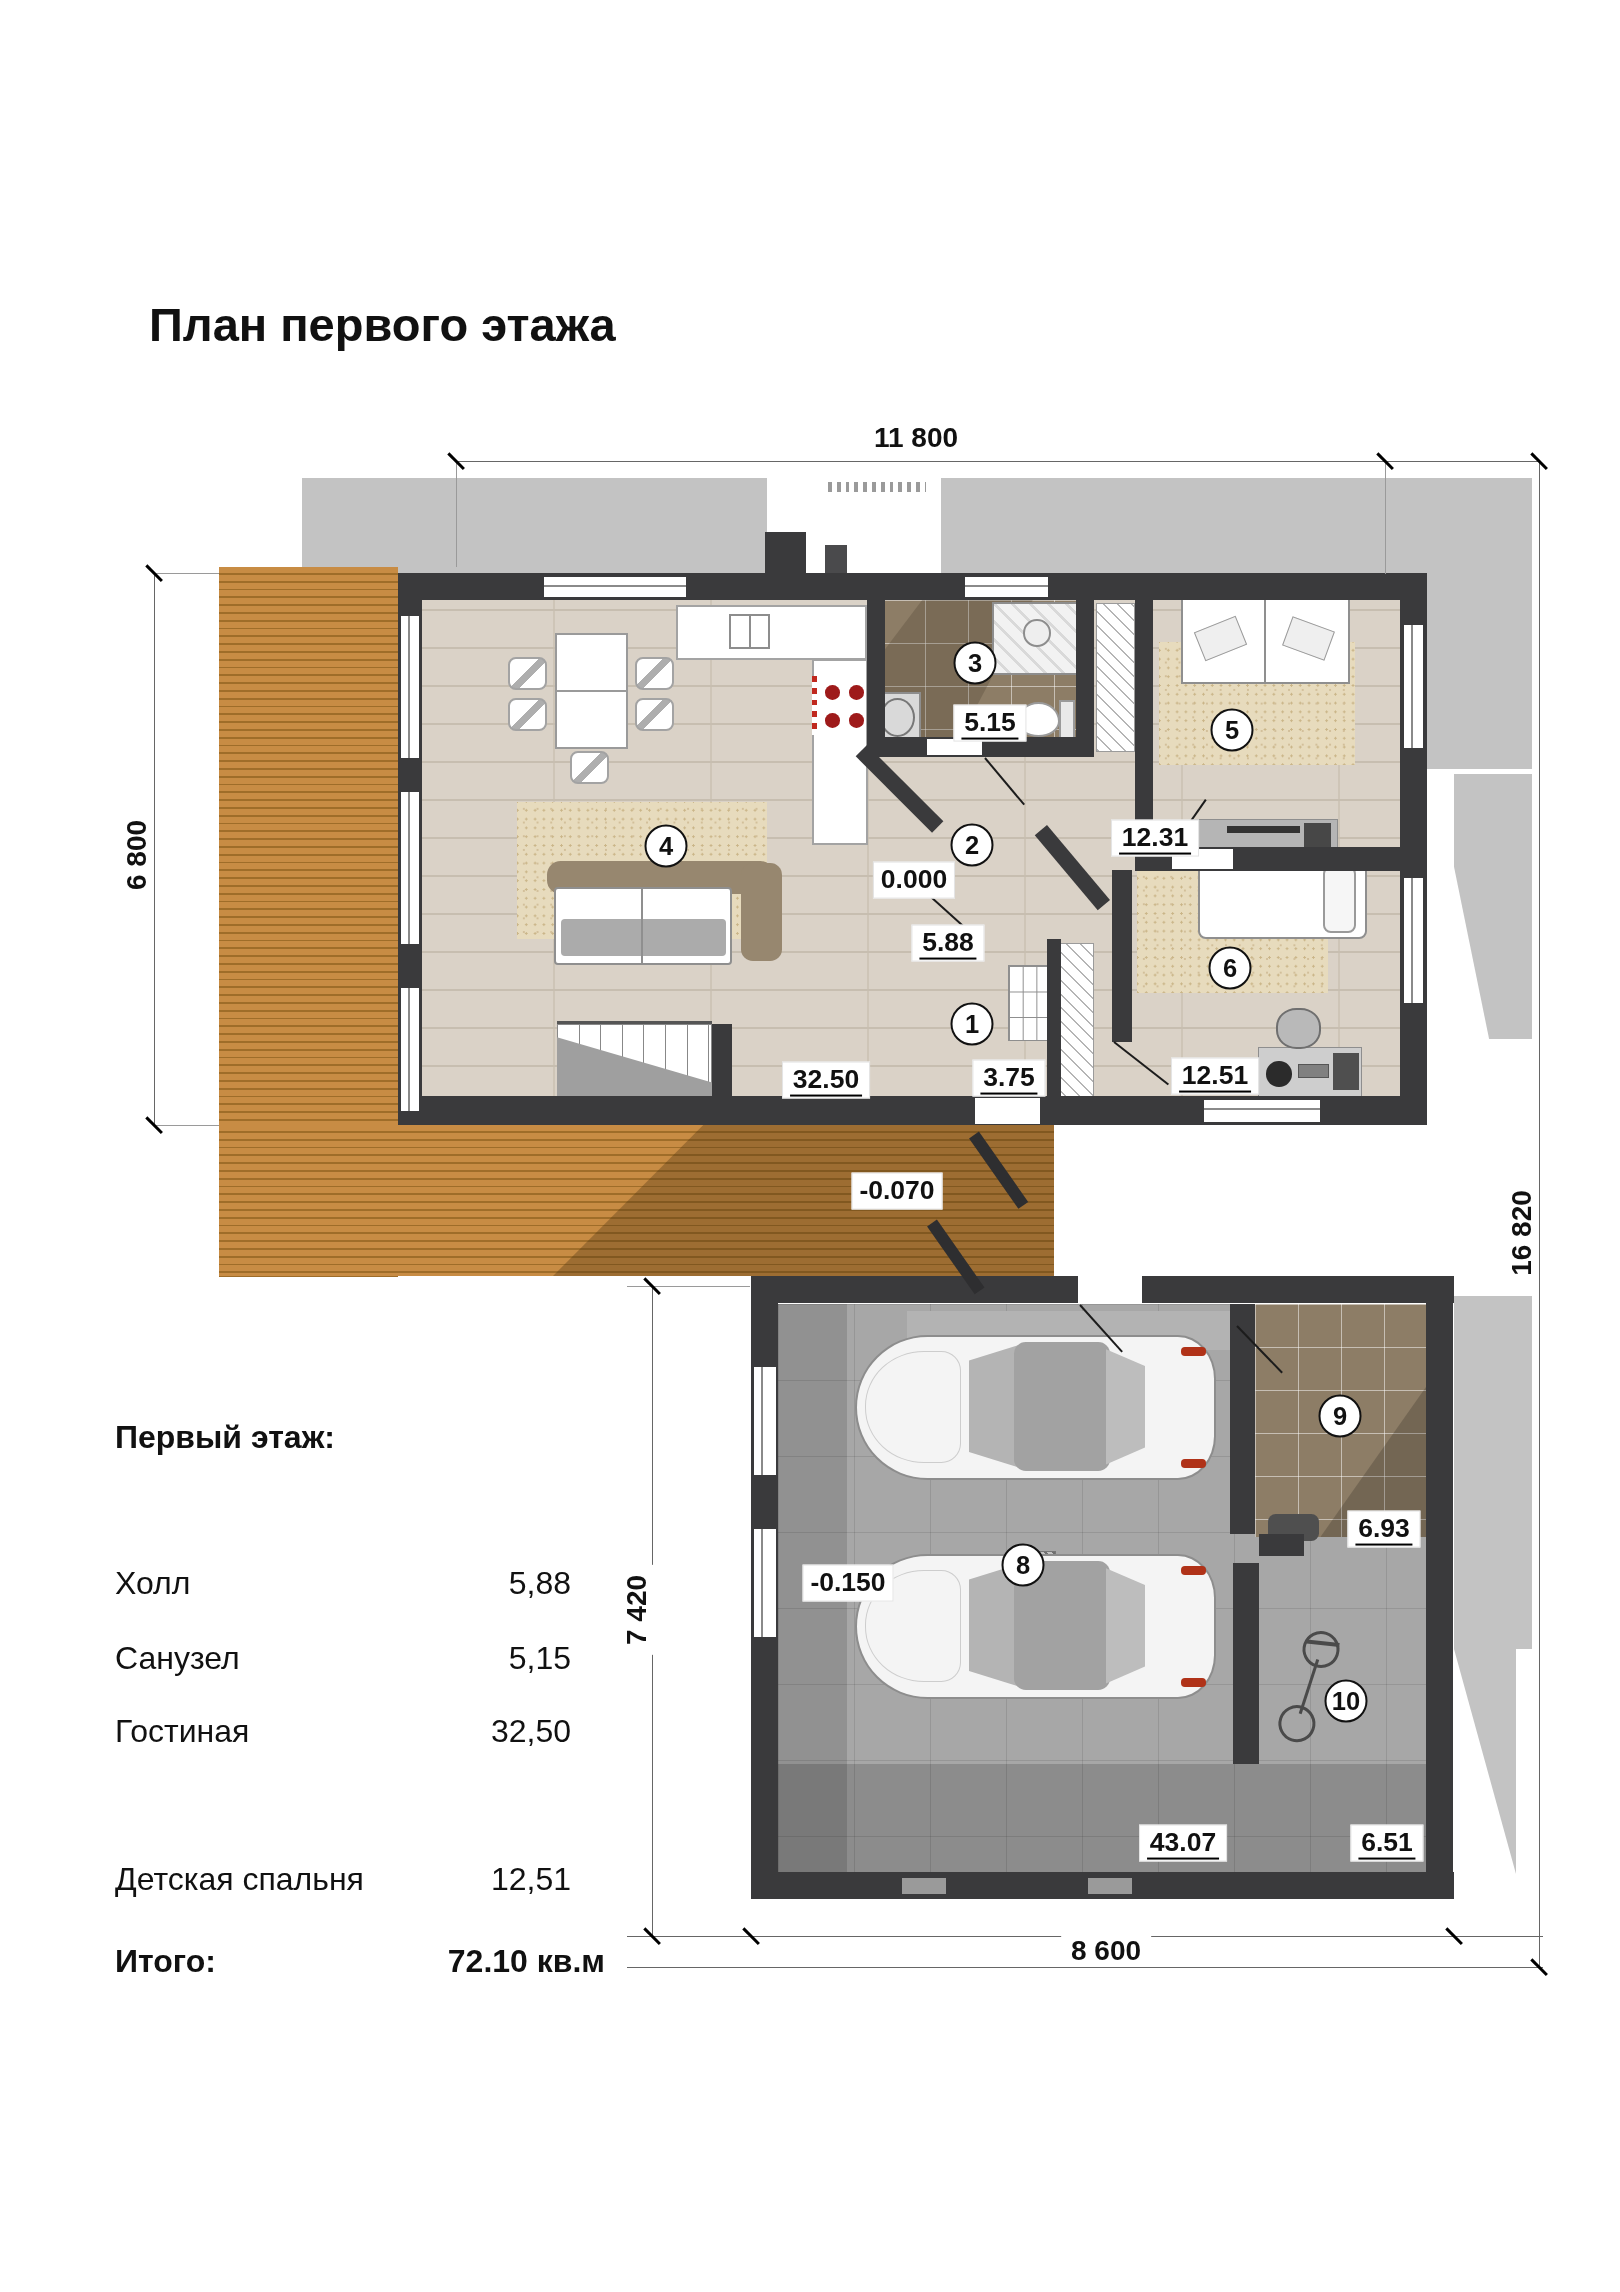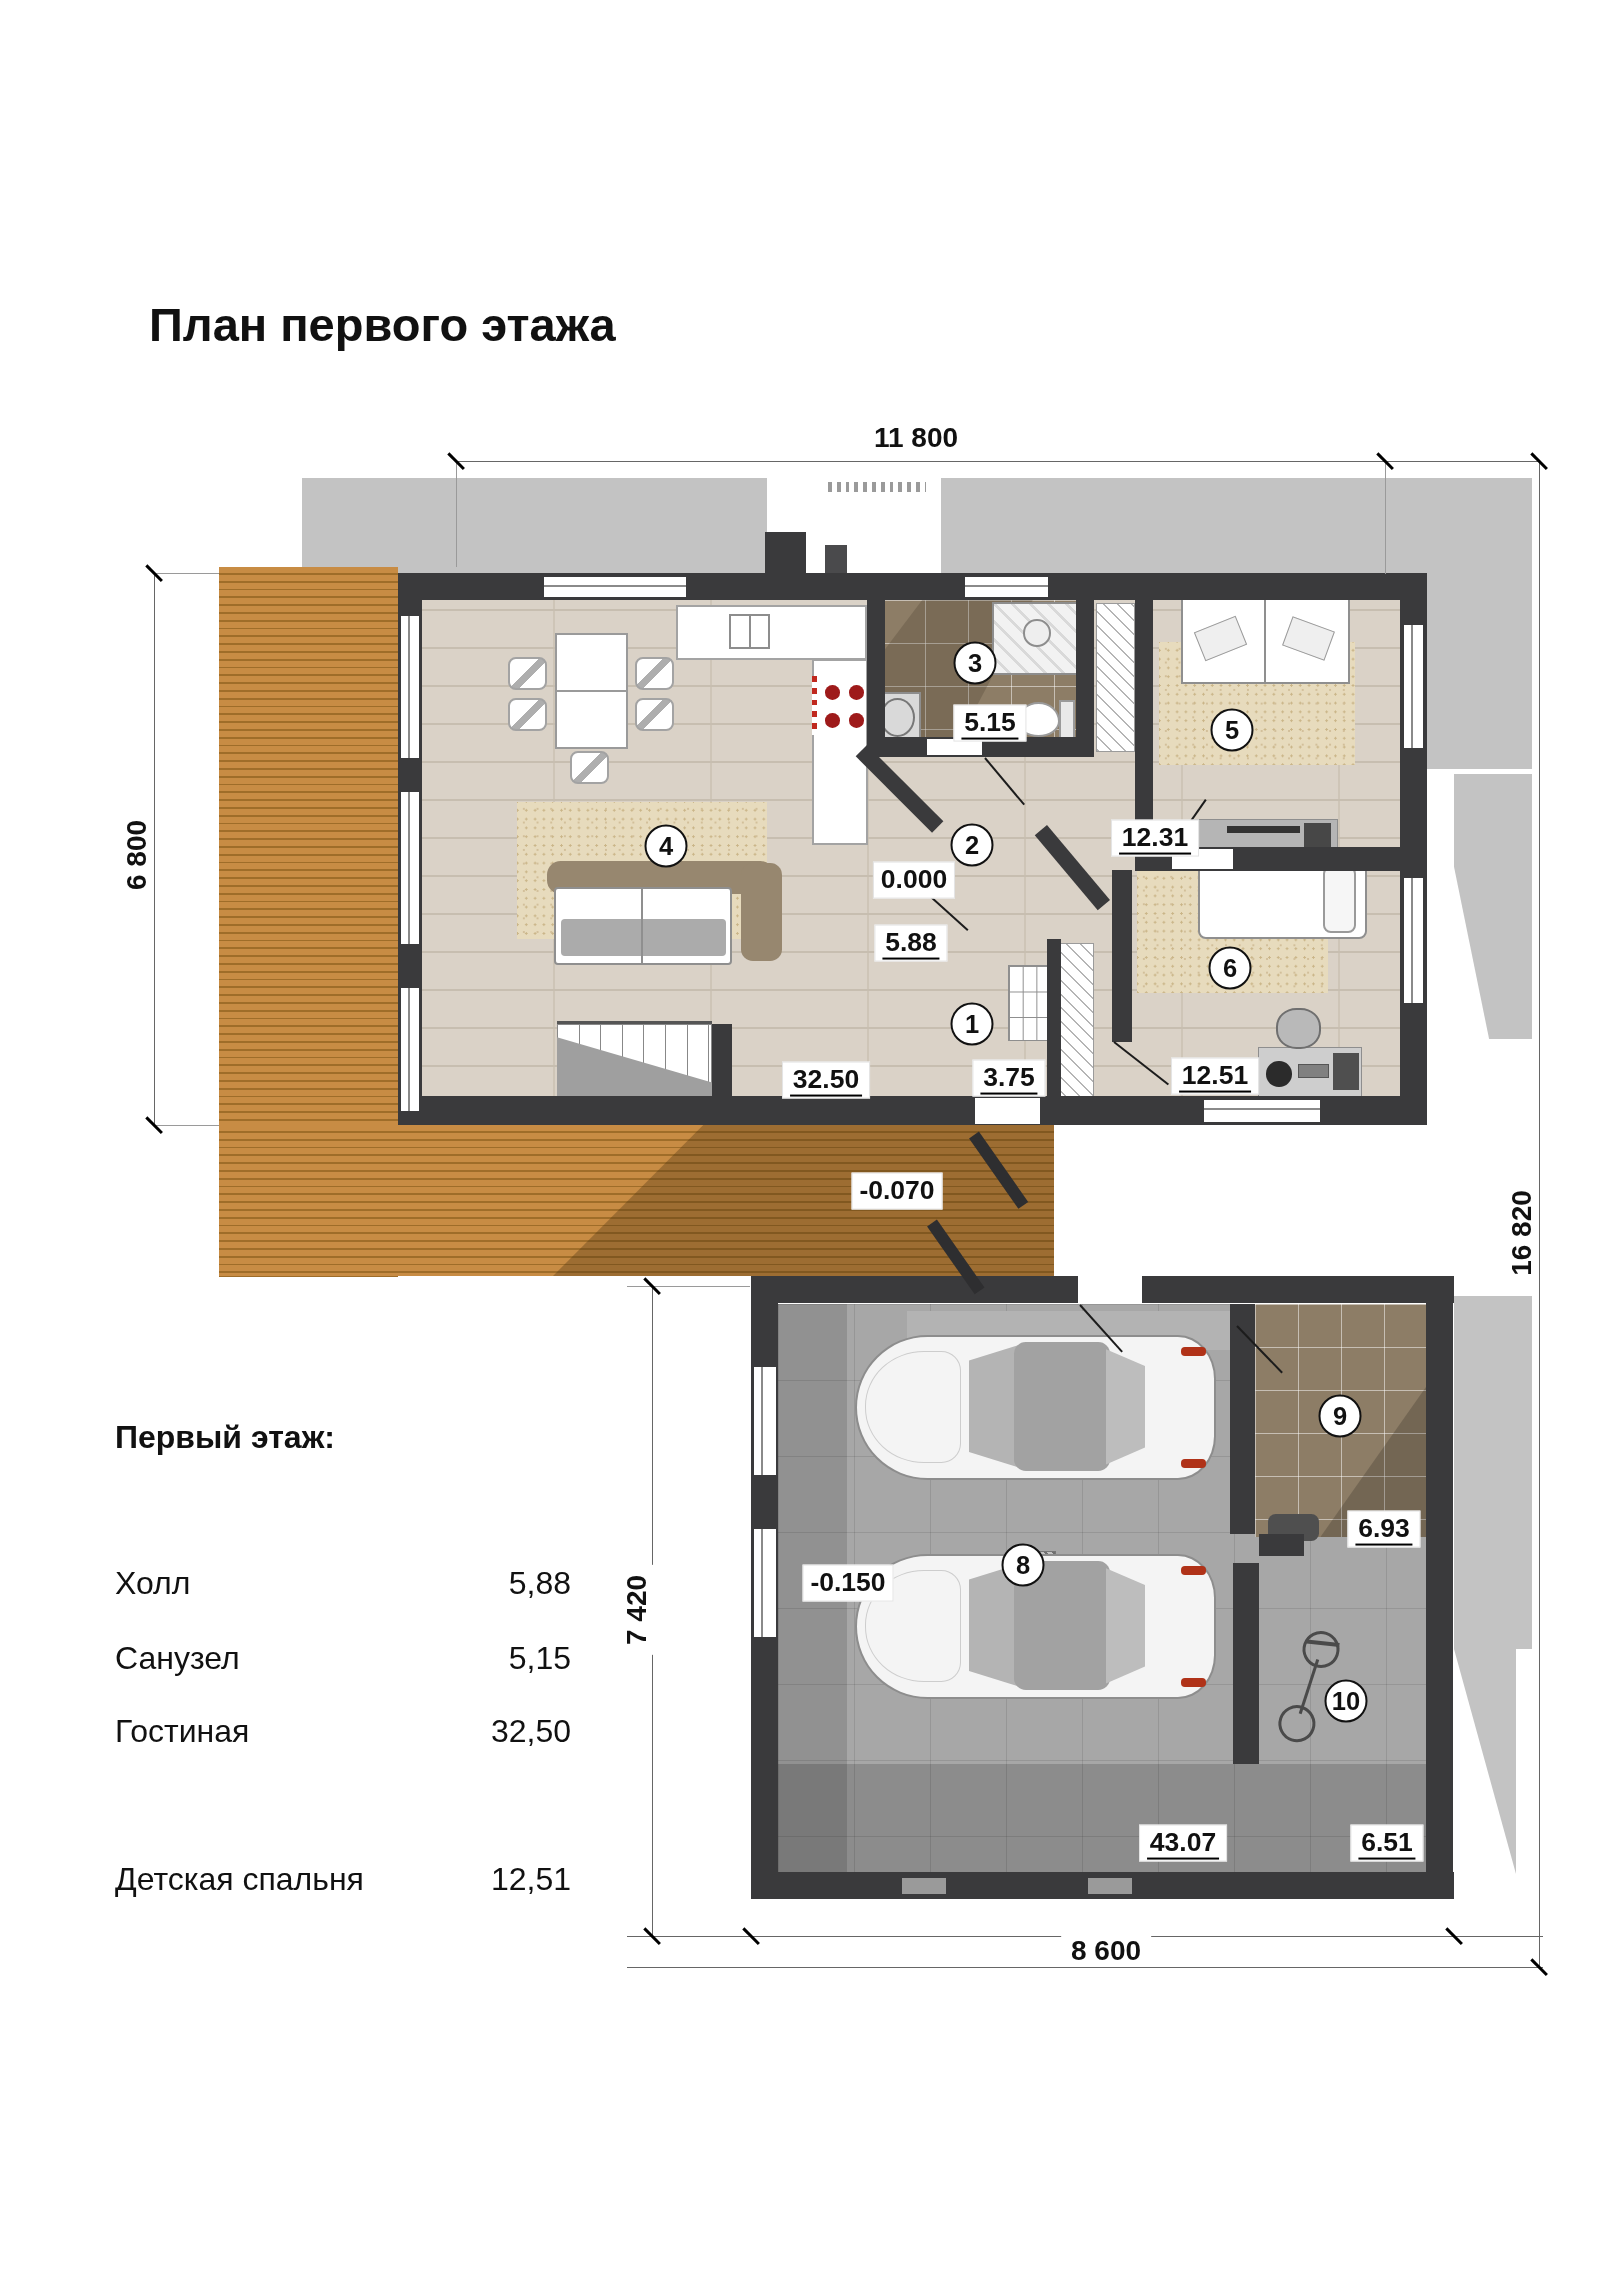--- a/index.html
+++ b/index.html
@@ -262,21 +262,21 @@
       <span>8</span>
     </div>
   <div class="abs circ" style="left:1340px;top:1416px">
       <span>9</span>
     </div>
   <div class="abs circ" style="left:1346px;top:1701px">
       <span>10</span>
     </div>
 
   <div class="abs lbl" style="left:1009px;top:1078px"><span class="u">3.75</span></div>
-  <div class="abs lbl" style="left:911px;top:943px"><span class="u">5.88</span></div>
+  <div class="abs lbl" style="left:948px;top:943px"><span class="u">5.88</span></div>
   <div class="abs lbl" style="left:990px;top:723px"><span class="u">5.15</span></div>
   <div class="abs lbl" style="left:826px;top:1080px"><span class="u">32.50</span></div>
   <div class="abs lbl" style="left:1155px;top:838px"><span class="u">12.31</span></div>
   <div class="abs lbl" style="left:1215px;top:1076px"><span class="u">12.51</span></div>
   <div class="abs lbl" style="left:1183px;top:1843px"><span class="u">43.07</span></div>
   <div class="abs lbl" style="left:1384px;top:1529px"><span class="u">6.93</span></div>
   <div class="abs lbl" style="left:1387px;top:1843px"><span class="u">6.51</span></div>
 
   <div class="abs lbl" style="left:914px;top:880px"><span>0.000</span></div>
   <div class="abs lbl" style="left:897px;top:1191px"><span>-0.070</span></div>
@@ -321,15 +321,19 @@
       <span>5,15</span>
   </div>
   <div class="abs lrow" style="top:1713px">
     <span>Гостиная</span>
       <span>32,50</span>
   </div>
   <div class="abs lrow" style="top:1861px">
     <span>Детская спальня</span>
       <span>12,51</span>
   </div>
+  <div class="abs lrow total" style="top:1943px">
+    <span>Итого:</span>
+      <span>72.10 кв.м</span>
+  </div>
 
 </div>
 
 
 </body></html>

